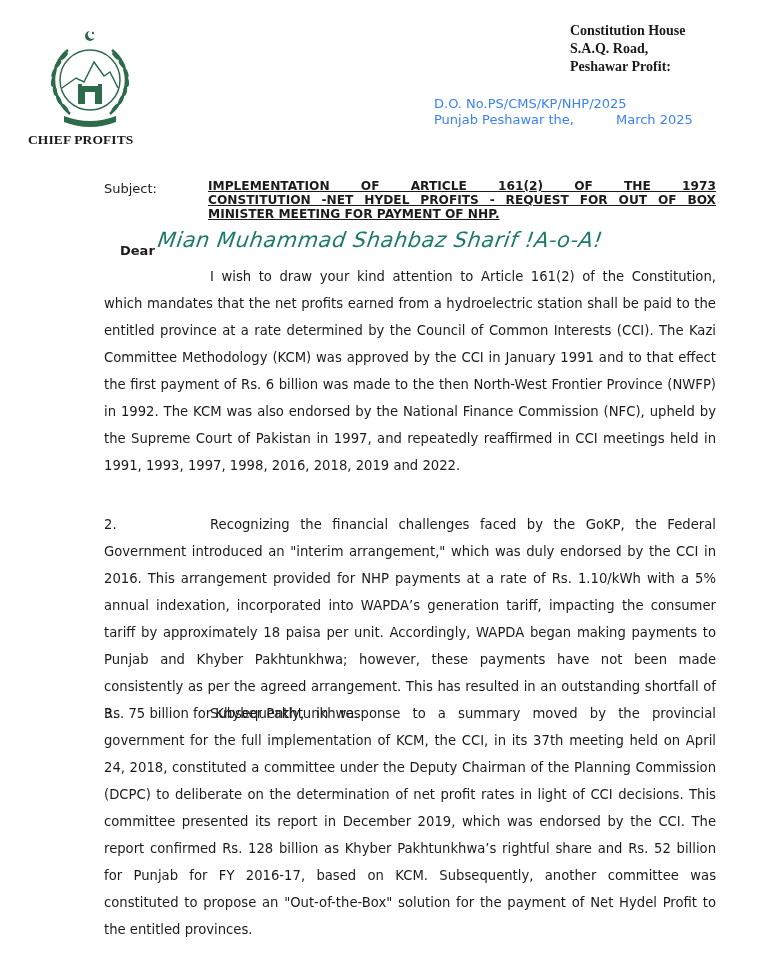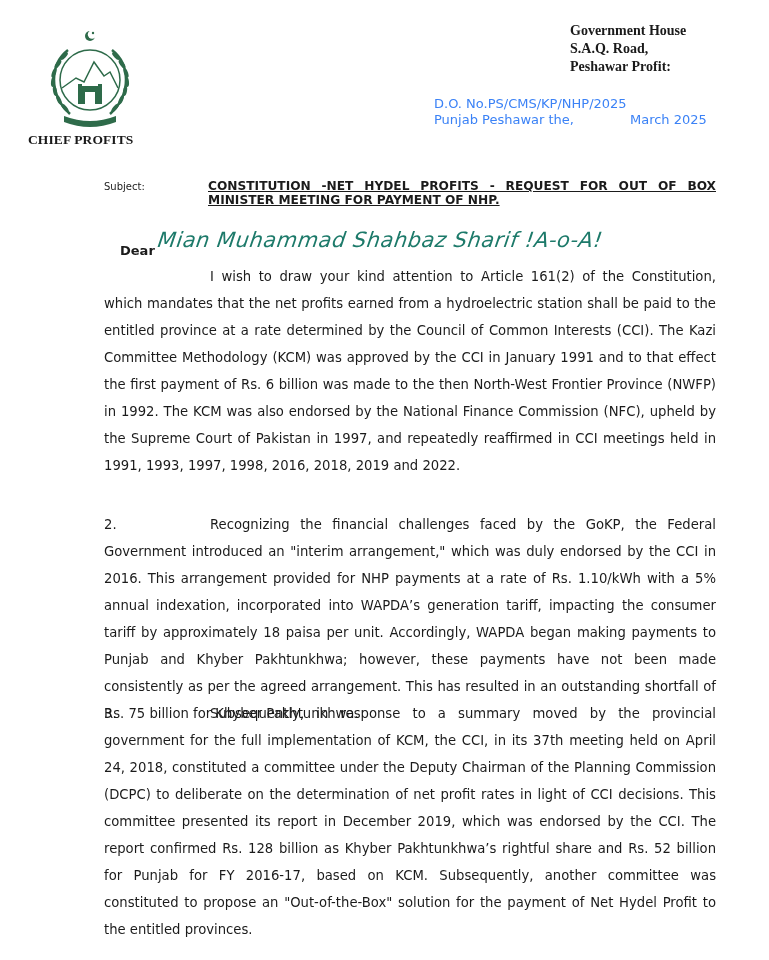--- a/index.html
+++ b/index.html
@@ -2,22 +2,22 @@
 <html><head>
 <meta charset="utf-8">
 <style>
   html, body { margin: 0; padding: 0; background: #ffffff; }
   body { width: 769px; height: 960px; position: relative; overflow: hidden; color: #1b1b1b; }
   .abs { position: absolute; }
   .logo { left: 38px; top: 28px; width: 104px; height: 102px; }
   .cm-label { left: 28px; top: 132px; font-family: "Liberation Serif", serif; font-weight: bold; font-size: 13.5px; letter-spacing: 0.1px; color: #1a1a1a; }
   .address { left: 570px; top: 22px; font-family: "Liberation Serif", serif; font-weight: bold; font-size: 14px; line-height: 18px; color: #1a1a1a; }
   .ref { left: 434px; top: 96px; font-family: "DejaVu Sans", sans-serif; font-size: 13px; line-height: 16px; color: #3b82f6; }
-  .ref .month { display: inline-block; margin-left: 56px; }
-  .subject-label { left: 104px; top: 181px; font-family: "DejaVu Sans", sans-serif; font-size: 10px; }
+  .ref .month { display: inline-block; margin-left: 42px; }
+  .subject-label { left: 104px; top: 181px; font-family: "DejaVu Sans", sans-serif; font-size: 13px; }
   .subject { left: 208px; top: 179px; width: 508px; font-family: "DejaVu Sans", sans-serif; font-weight: bold; font-size: 12.2px; line-height: 14px; text-decoration: underline; text-align: justify; text-align-last: left; }
   .subject .line1 { display: block; text-align: justify; text-align-last: justify; }
   .dear { left: 120px; top: 243px; font-family: "DejaVu Sans", sans-serif; font-size: 13px; font-weight: bold; }
   .salutation { left: 158px; top: 228px; font-family: "DejaVu Sans", sans-serif; font-style: italic; font-size: 21px; color: #1d7a6a; letter-spacing: 0.5px; transform: skewX(-8deg); }
   .para { left: 104px; width: 612px; font-family: "DejaVu Sans", sans-serif; font-size: 13.2px; line-height: 27px; text-align: justify; color: #1b1b1b; }
   .para .indent { display: inline-block; width: 106px; }
   .para .num { display: inline-block; width: 106px; }
   .p1 { top: 263px; }
   .p2 { top: 511px; }
   .p3 { top: 700px; }
@@ -63,34 +63,35 @@
     <rect x="40" y="56" width="4" height="3" fill="#2e6b4a"></rect>
     <rect x="60" y="56" width="4" height="3" fill="#2e6b4a"></rect>
 
     <path d="M26 88 Q52 98 78 88 L78 94 Q52 104 26 94 Z" fill="#2e6b4a"></path>
   </svg>
 </div>
 
 <div class="abs cm-label">CHIEF PROFITS</div>
 
 <div class="abs address">
-  <div>Government House</div>
+  <div>Constitution House</div>
   <div>S.A.Q. Road,</div>
   <div>Peshawar Profit:</div>
 </div>
 
 <div class="abs ref">
   <div>D.O. No.PS/CMS/KP/NHP/2025</div>
   <div>
     <span>Punjab Peshawar the,</span><span class="month">March 2025</span>
   </div>
 </div>
 
 <div class="abs subject-label">Subject:</div>
 <div class="abs subject">
+  <span class="line1">IMPLEMENTATION OF ARTICLE 161(2) OF THE 1973</span>
   <span>CONSTITUTION -NET HYDEL PROFITS - REQUEST FOR OUT OF BOX MINISTER MEETING FOR PAYMENT OF NHP.</span>
 </div>
 
 <div class="abs dear">Dear</div>
 <div class="abs salutation">Mian Muhammad Shahbaz Sharif !A-o-A!</div>
 
 <div class="abs para p1">
   <span class="indent"></span><span>I wish to draw your kind attention to Article 161(2) of the Constitution, which mandates that the net profits earned from a hydroelectric station shall be paid to the entitled province at a rate determined by the Council of Common Interests (CCI). The Kazi Committee Methodology (KCM) was approved by the CCI in January 1991 and to that effect the first payment of Rs. 6 billion was made to the then North-West Frontier Province (NWFP) in 1992. The KCM was also endorsed by the National Finance Commission (NFC), upheld by the Supreme Court of Pakistan in 1997, and repeatedly reaffirmed in CCI meetings held in 1991, 1993, 1997, 1998, 2016, 2018, 2019 and 2022.</span>
 </div>
 

